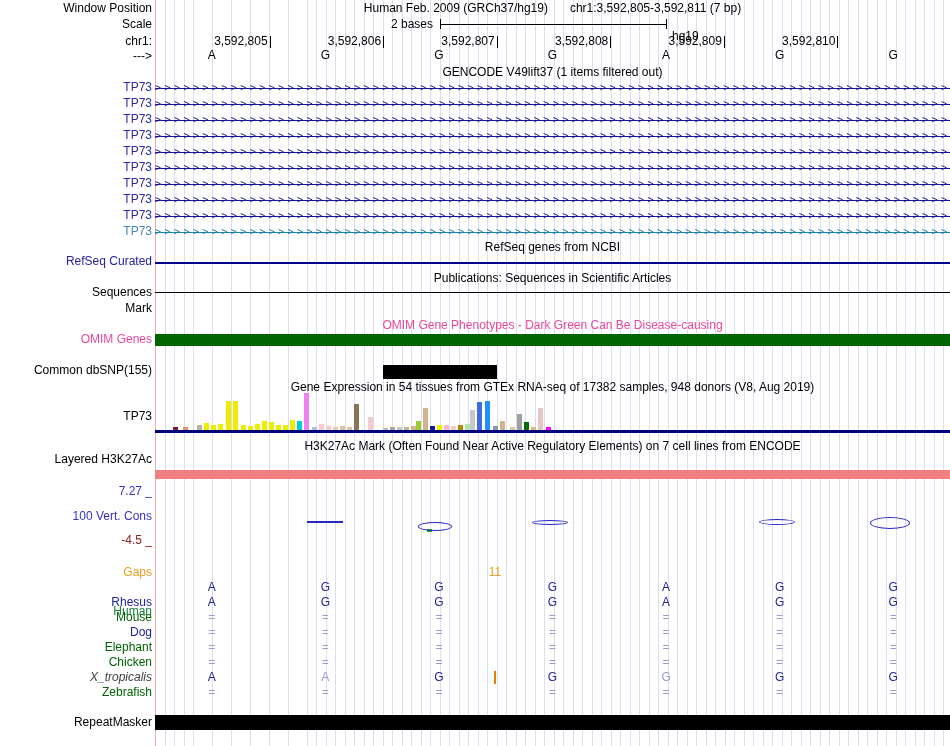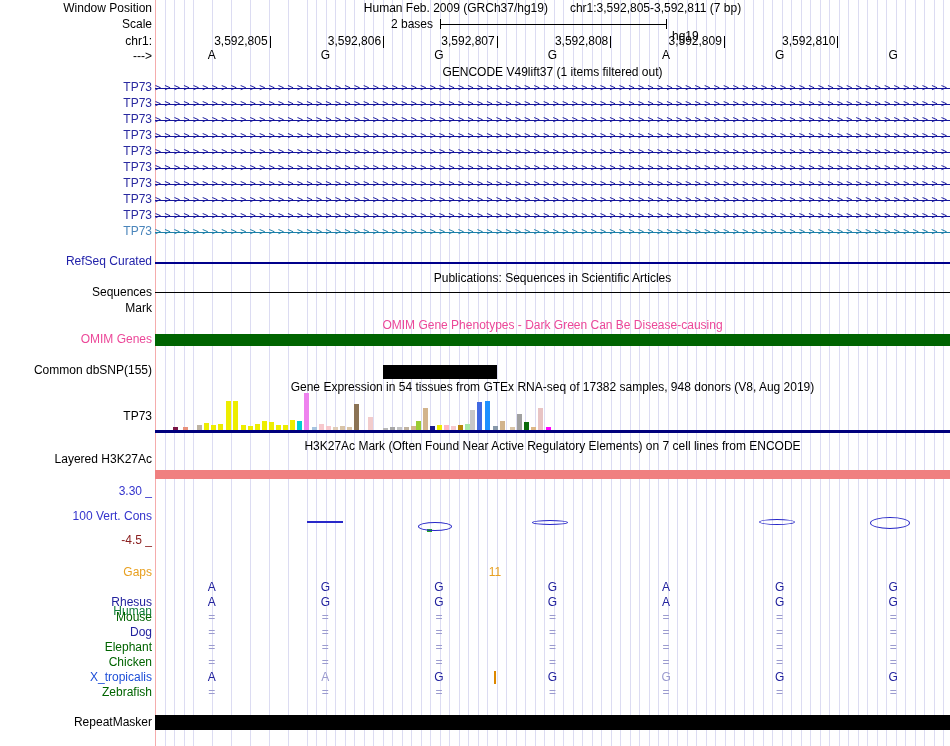--- a/index.html
+++ b/index.html
@@ -94,20 +94,21 @@
   <div class="lab t-scale">Scale</div>
   <div class="scale-val">2 bases</div>
   <div class="scalebar"></div>
   <div class="scale-asm">hg19</div>
 
   <div class="lab t-chr">chr1:</div>
   <div class="lab t-strand">---&gt;</div>
 
   <div class="title t-gencode">GENCODE V49lift37 (1 items filtered out)</div>
 
+  <div class="title t-refseq">RefSeq genes from NCBI</div>
   <div class="lab l-refseq">RefSeq Curated</div>
   <div class="bar line-refseq"></div>
 
   <div class="title t-pubs">Publications: Sequences in Scientific Articles</div>
   <div class="lab l-seq">Sequences</div>
   <div class="bar line-seq"></div>
 
   <div class="lab l-snps">Mark</div>
 
   <div class="title t-omim green">OMIM Gene Phenotypes - Dark Green Can Be Disease-causing</div>
@@ -118,21 +119,21 @@
   <div class="rect-dbsnp"></div>
 
   <div class="title t-gtex">Gene Expression in 54 tissues from GTEx RNA-seq of 17382 samples, 948 donors (V8, Aug 2019)</div>
   <div class="lab l-gtex">TP73</div>
   <div class="bar baseline-gtex"></div>
 
   <div class="title t-h3k">H3K27Ac Mark (Often Found Near Active Regulatory Elements) on 7 cell lines from ENCODE</div>
   <div class="lab l-h3k">Layered H3K27Ac</div>
   <div class="bar bar-h3k"></div>
 
-  <div class="lab l-pmax">3.30 _</div>
+  <div class="lab l-pmax">7.27 _</div>
   <div class="lab l-pcons">100 Vert. Cons</div>
   <div class="lab l-pmin darkred">-4.5 _</div>
   <div class="green-tick"></div>
 
   <div class="lab l-gaps orange">Gaps</div>
   <div class="gapcount">11</div>
 
   <div class="lab l-rm">RepeatMasker</div>
   <div class="bar bar-rm"></div>
 <div class="num" style="left: 163.571px; top: 35px;">3,592,805</div>
@@ -270,21 +271,21 @@
     <div class="alnltr" style="left: 764.64px; top: 641px; color: rgb(155, 155, 207);">=</div>
     <div class="alnltr" style="left: 878.212px; top: 641px; color: rgb(155, 155, 207);">=</div>
     <div class="lab" style="top: 656px; color: rgb(0, 100, 0);">Chicken</div>
     <div class="alnltr" style="left: 196.786px; top: 656px; color: rgb(155, 155, 207);">=</div>
     <div class="alnltr" style="left: 310.356px; top: 656px; color: rgb(155, 155, 207);">=</div>
     <div class="alnltr" style="left: 423.928px; top: 656px; color: rgb(155, 155, 207);">=</div>
     <div class="alnltr" style="left: 537.498px; top: 656px; color: rgb(155, 155, 207);">=</div>
     <div class="alnltr" style="left: 651.069px; top: 656px; color: rgb(155, 155, 207);">=</div>
     <div class="alnltr" style="left: 764.64px; top: 656px; color: rgb(155, 155, 207);">=</div>
     <div class="alnltr" style="left: 878.212px; top: 656px; color: rgb(155, 155, 207);">=</div>
-    <div class="lab" style="top: 671px; color: #1d4ed8;">X_tropicalis</div>
+    <div class="lab" style="top: 671px; color: #404040; font-style: italic;">X_tropicalis</div>
     <div class="alnltr" style="left: 196.786px; top: 671px; color: rgb(34, 34, 158);">A</div>
     <div class="alnltr" style="left: 310.356px; top: 671px; color: rgb(155, 155, 207);">A</div>
     <div class="alnltr" style="left: 423.928px; top: 671px; color: rgb(34, 34, 158);">G</div>
     <div class="alnltr" style="left: 537.498px; top: 671px; color: rgb(34, 34, 158);">G</div>
     <div class="alnltr" style="left: 651.069px; top: 671px; color: rgb(155, 155, 207);">G</div>
     <div class="alnltr" style="left: 764.64px; top: 671px; color: rgb(34, 34, 158);">G</div>
     <div class="alnltr" style="left: 878.212px; top: 671px; color: rgb(34, 34, 158);">G</div>
     <div class="lab" style="top: 686px; color: rgb(0, 100, 0);">Zebrafish</div>
     <div class="alnltr" style="left: 196.786px; top: 686px; color: rgb(155, 155, 207);">=</div>
     <div class="alnltr" style="left: 310.356px; top: 686px; color: rgb(155, 155, 207);">=</div>

